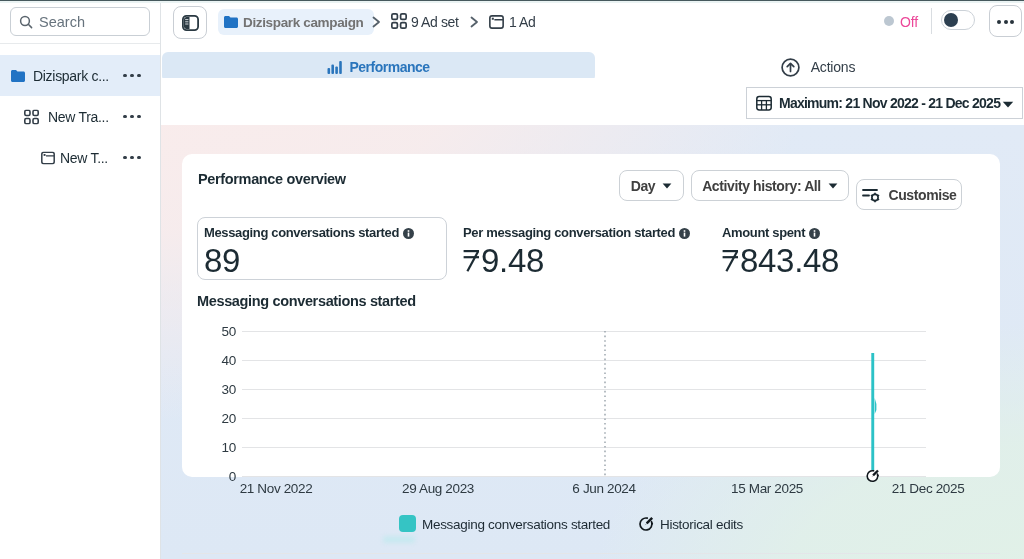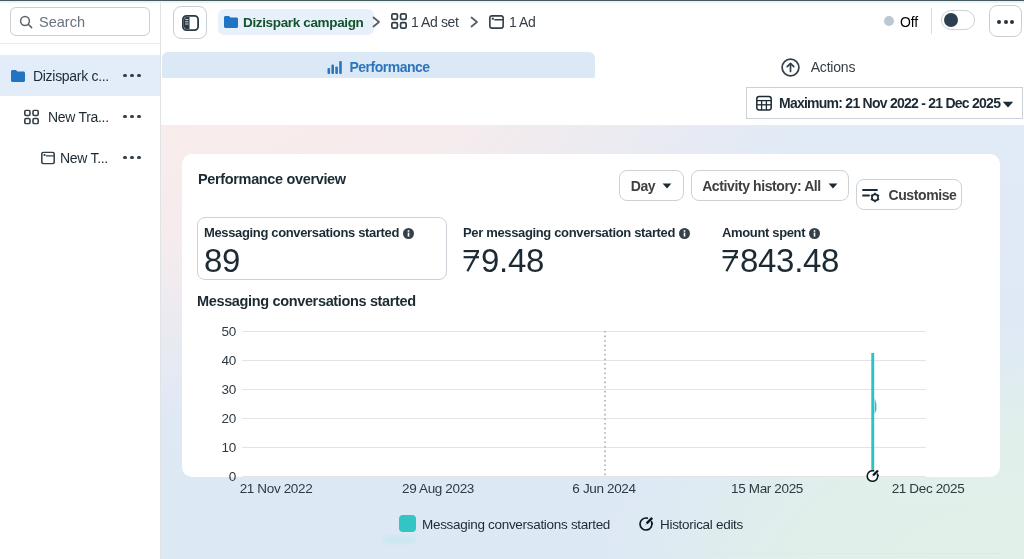--- a/index.html
+++ b/index.html
@@ -23,25 +23,25 @@
 .srow svg { position:absolute; top:50%; transform:translateY(-50%); }
 
 
 #main { position:absolute; left:161px; top:0; width:863px; height:559px; }
 #bcrow { position:absolute; left:0; top:0; width:863px; height:43px; background:#fff; }
 .btn32 { position:absolute; border:1px solid #c9ced4; border-radius:8px; background:#fff; }
 #panelbtn { left:12px; top:6px; width:34px; height:33px; }
 #panelbtn svg { position:absolute; left:8px; top:8px; }
 #chip { position:absolute; left:57px; top:9px; height:26px; background:#e8f1fb; border-radius:6px; display:flex; align-items:center; padding:0 10px 0 6px; }
 #chip svg { margin-right:5px; }
-#chip span { color:#14532d; font-size:13.5px; font-weight:700; letter-spacing:-0.35px; white-space:nowrap; }
+#chip span { color:#737373; font-size:13.5px; font-weight:700; letter-spacing:-0.35px; white-space:nowrap; }
 .crumb { position:absolute; top:0; height:43px; display:flex; align-items:center; font-size:14px; letter-spacing:-0.4px; color:#333e48; }
 .chev { position:absolute; top:16px; }
 #offdot { position:absolute; left:723px; top:15.5px; width:10px; height:10px; border-radius:50%; background:#bcc7d1; }
-#offtxt { position:absolute; left:739px; top:13.5px; font-size:14px; letter-spacing:-0.2px; color:#000000; }
+#offtxt { position:absolute; left:739px; top:13.5px; font-size:14px; letter-spacing:-0.2px; color:#ec4899; }
 #vdiv { position:absolute; left:770px; top:8px; width:1px; height:26px; background:#d9dde1; }
 #toggle { position:absolute; left:780px; top:10px; width:34px; height:20px; border:1.5px solid #ccd2d8; border-radius:10px; background:#fff; }
 #toggle i { position:absolute; left:1.5px; top:1.5px; width:14px; height:14px; border-radius:50%; background:#2c3f50; }
 #menubtn { left:828px; top:5px; width:33px; height:32px; }
 #menubtn .dots { position:absolute; left:7px; top:14px; width:17px; display:flex; justify-content:space-between; }
 #menubtn .dots i { width:4px; height:4px; background:#28333c; }
 
 #tabrow { position:absolute; left:0; top:51px; width:863px; height:35px; background:#fff; border-bottom:1px solid #e5e8eb; }
 #tabblue { position:absolute; left:1px; top:1px; width:433px; height:30px; background:#dbe8f5; border-radius:6px; display:flex; align-items:center; justify-content:center; }
 #tabblue span { color:#2a75bc; font-size:14px; font-weight:700; letter-spacing:-0.5px; margin-left:7px; }
@@ -162,21 +162,21 @@
         <polyline points="2.5,1.5 8,6 2.5,10.5" fill="none" stroke="#55606a" stroke-width="1.8" stroke-linecap="round" stroke-linejoin="round"></polyline>
       </svg>
     <svg class="chev" style="left:230px;top:13px" width="16" height="16" viewBox="0 0 15 15">
         <g fill="none" stroke="#333e48" stroke-width="1.6">
           <rect x="0.8" y="0.8" width="5.2" height="5.2" rx="1.4"></rect>
           <rect x="9" y="0.8" width="5.2" height="5.2" rx="1.4"></rect>
           <rect x="0.8" y="9" width="5.2" height="5.2" rx="1.4"></rect>
           <rect x="9" y="9" width="5.2" height="5.2" rx="1.4"></rect>
         </g>
       </svg>
-    <span class="crumb" style="left:250px">1 Ad set</span>
+    <span class="crumb" style="left:250px">9 Ad set</span>
     <svg class="chev" style="left:308px" width="10" height="12" viewBox="0 0 10 12">
         <polyline points="2.5,1.5 8,6 2.5,10.5" fill="none" stroke="#55606a" stroke-width="1.8" stroke-linecap="round" stroke-linejoin="round"></polyline>
       </svg>
     <svg class="chev" style="left:328px;top:14.5px" width="15" height="14" viewBox="0 0 14 13">
         <rect x="0.8" y="0.8" width="12.4" height="11.4" rx="2" fill="none" stroke="#333e48" stroke-width="1.5"></rect>
         <line x1="5" y1="4.4" x2="13" y2="4.4" stroke="#333e48" stroke-width="1.4"></line>
         <rect x="2.6" y="2.5" width="1.9" height="1.9" fill="#333e48"></rect>
       </svg>
     <span class="crumb" style="left:348px">1 Ad</span>
     <div id="offdot"></div>

